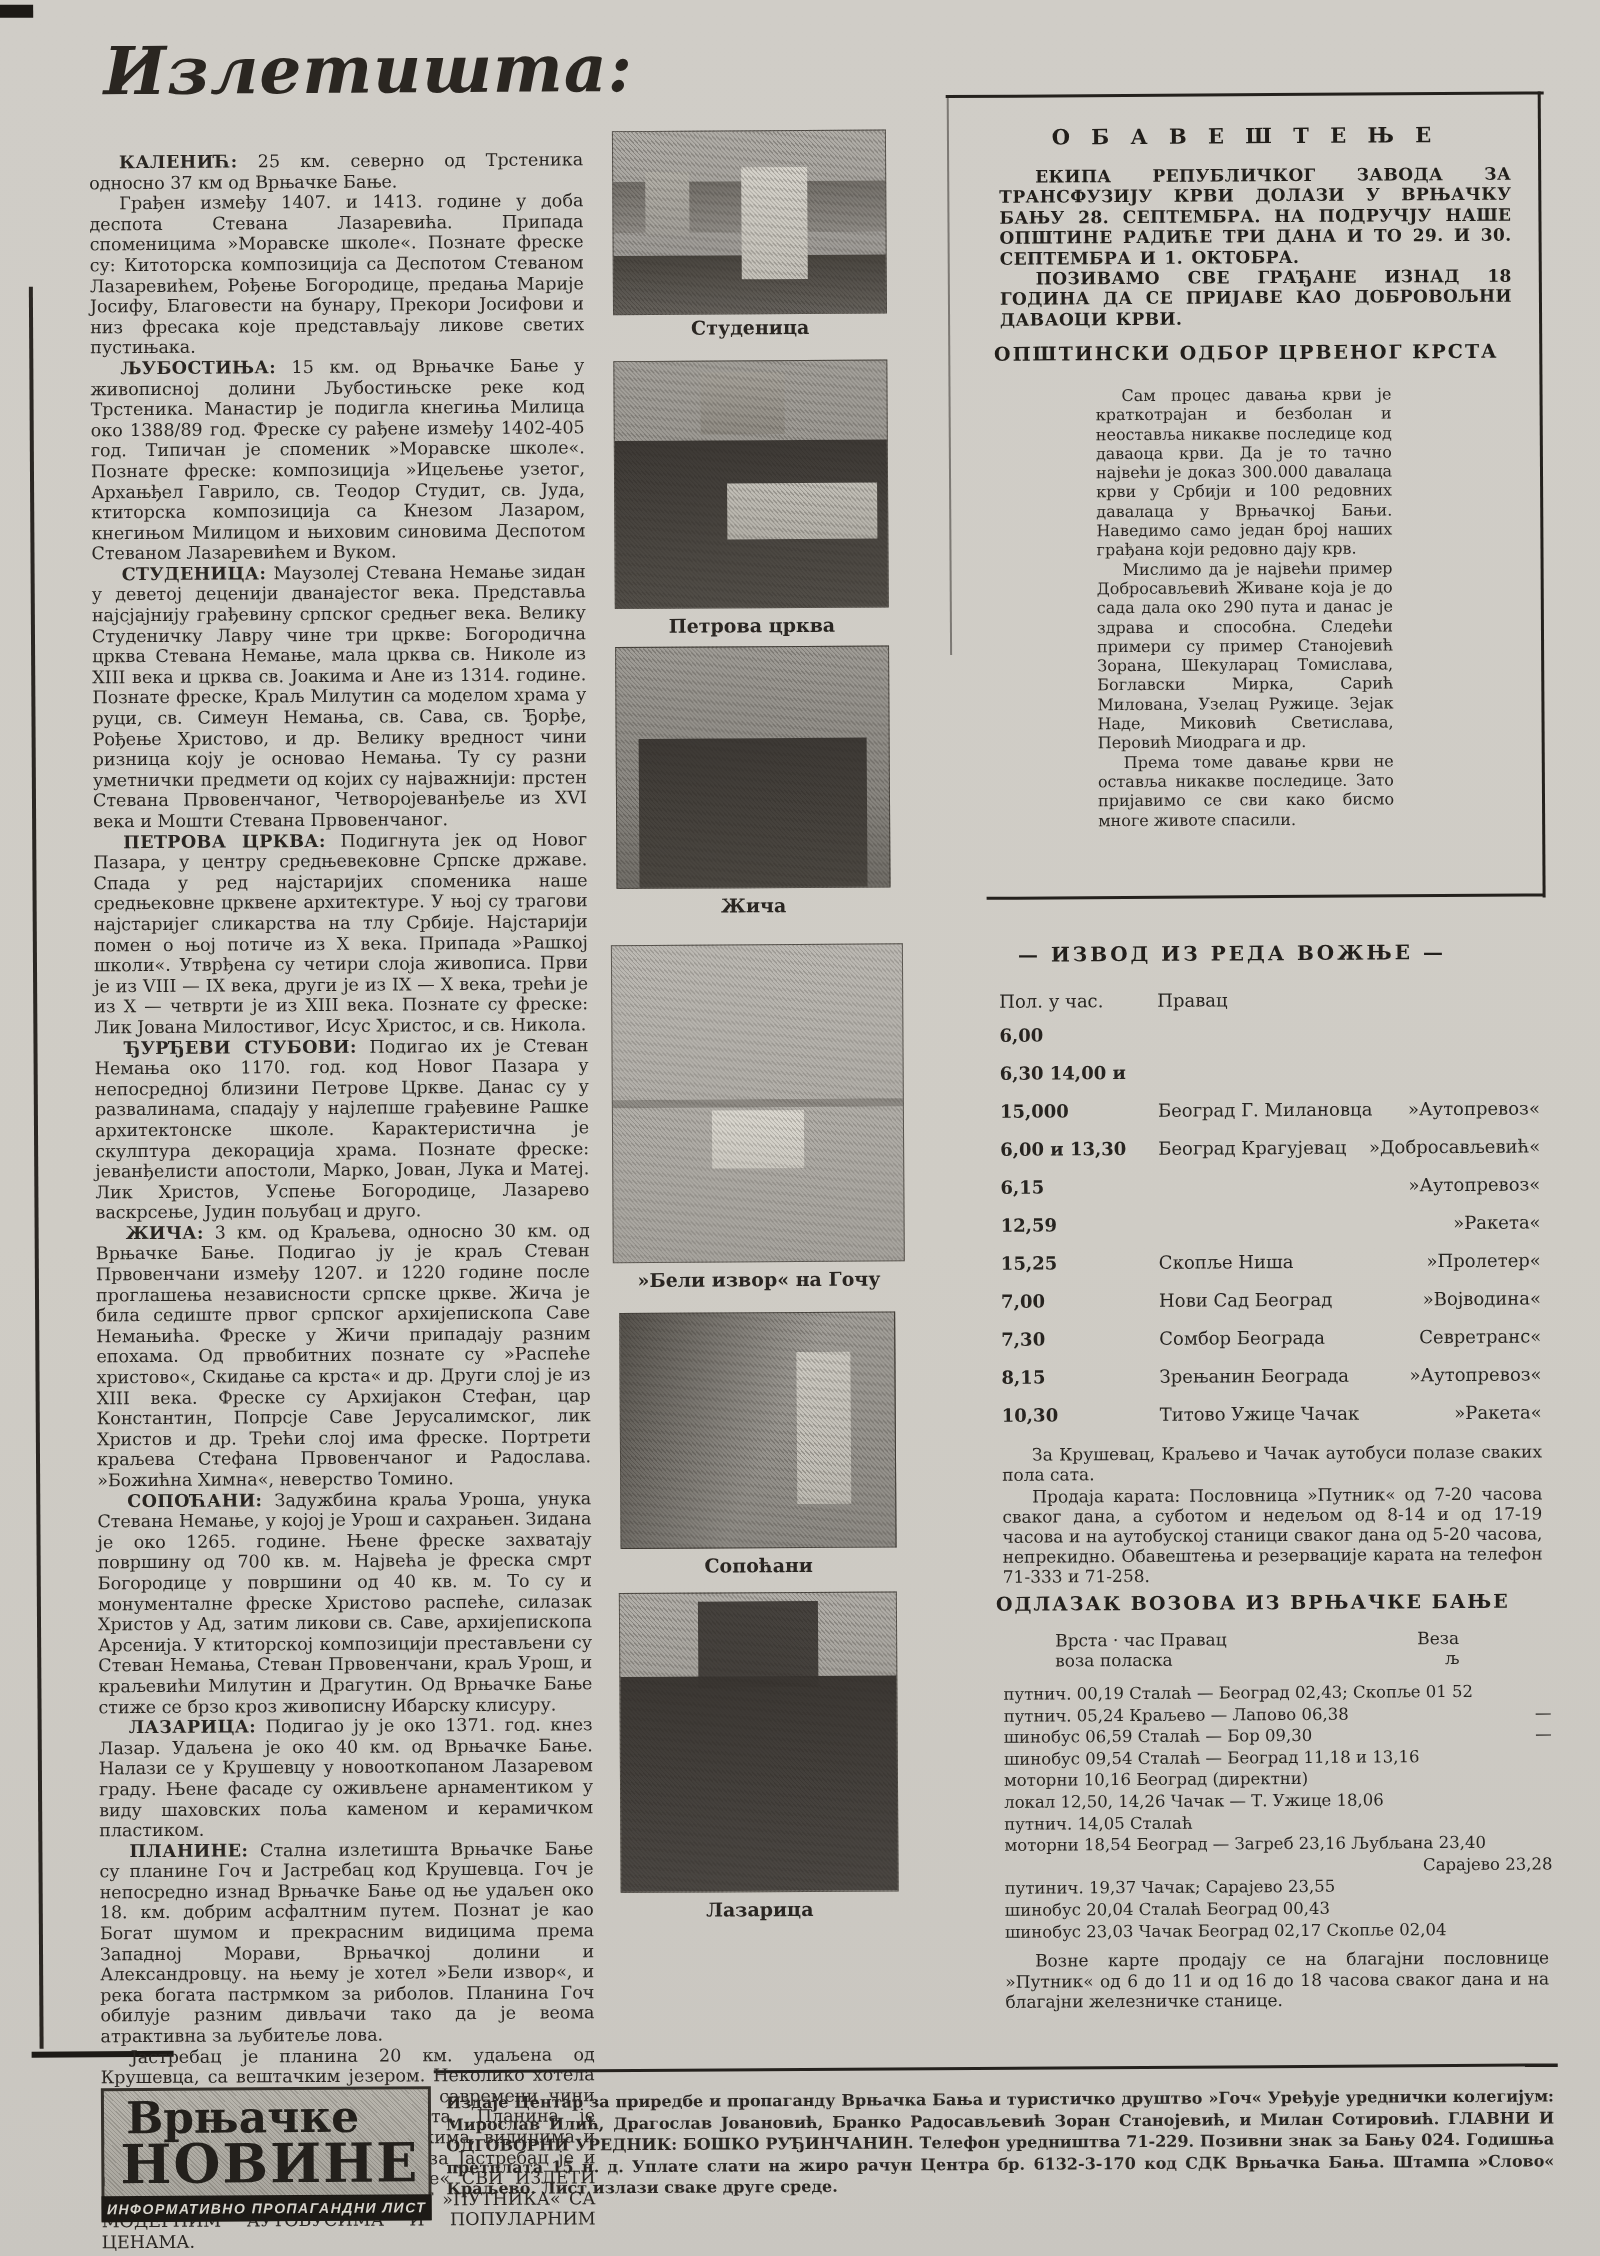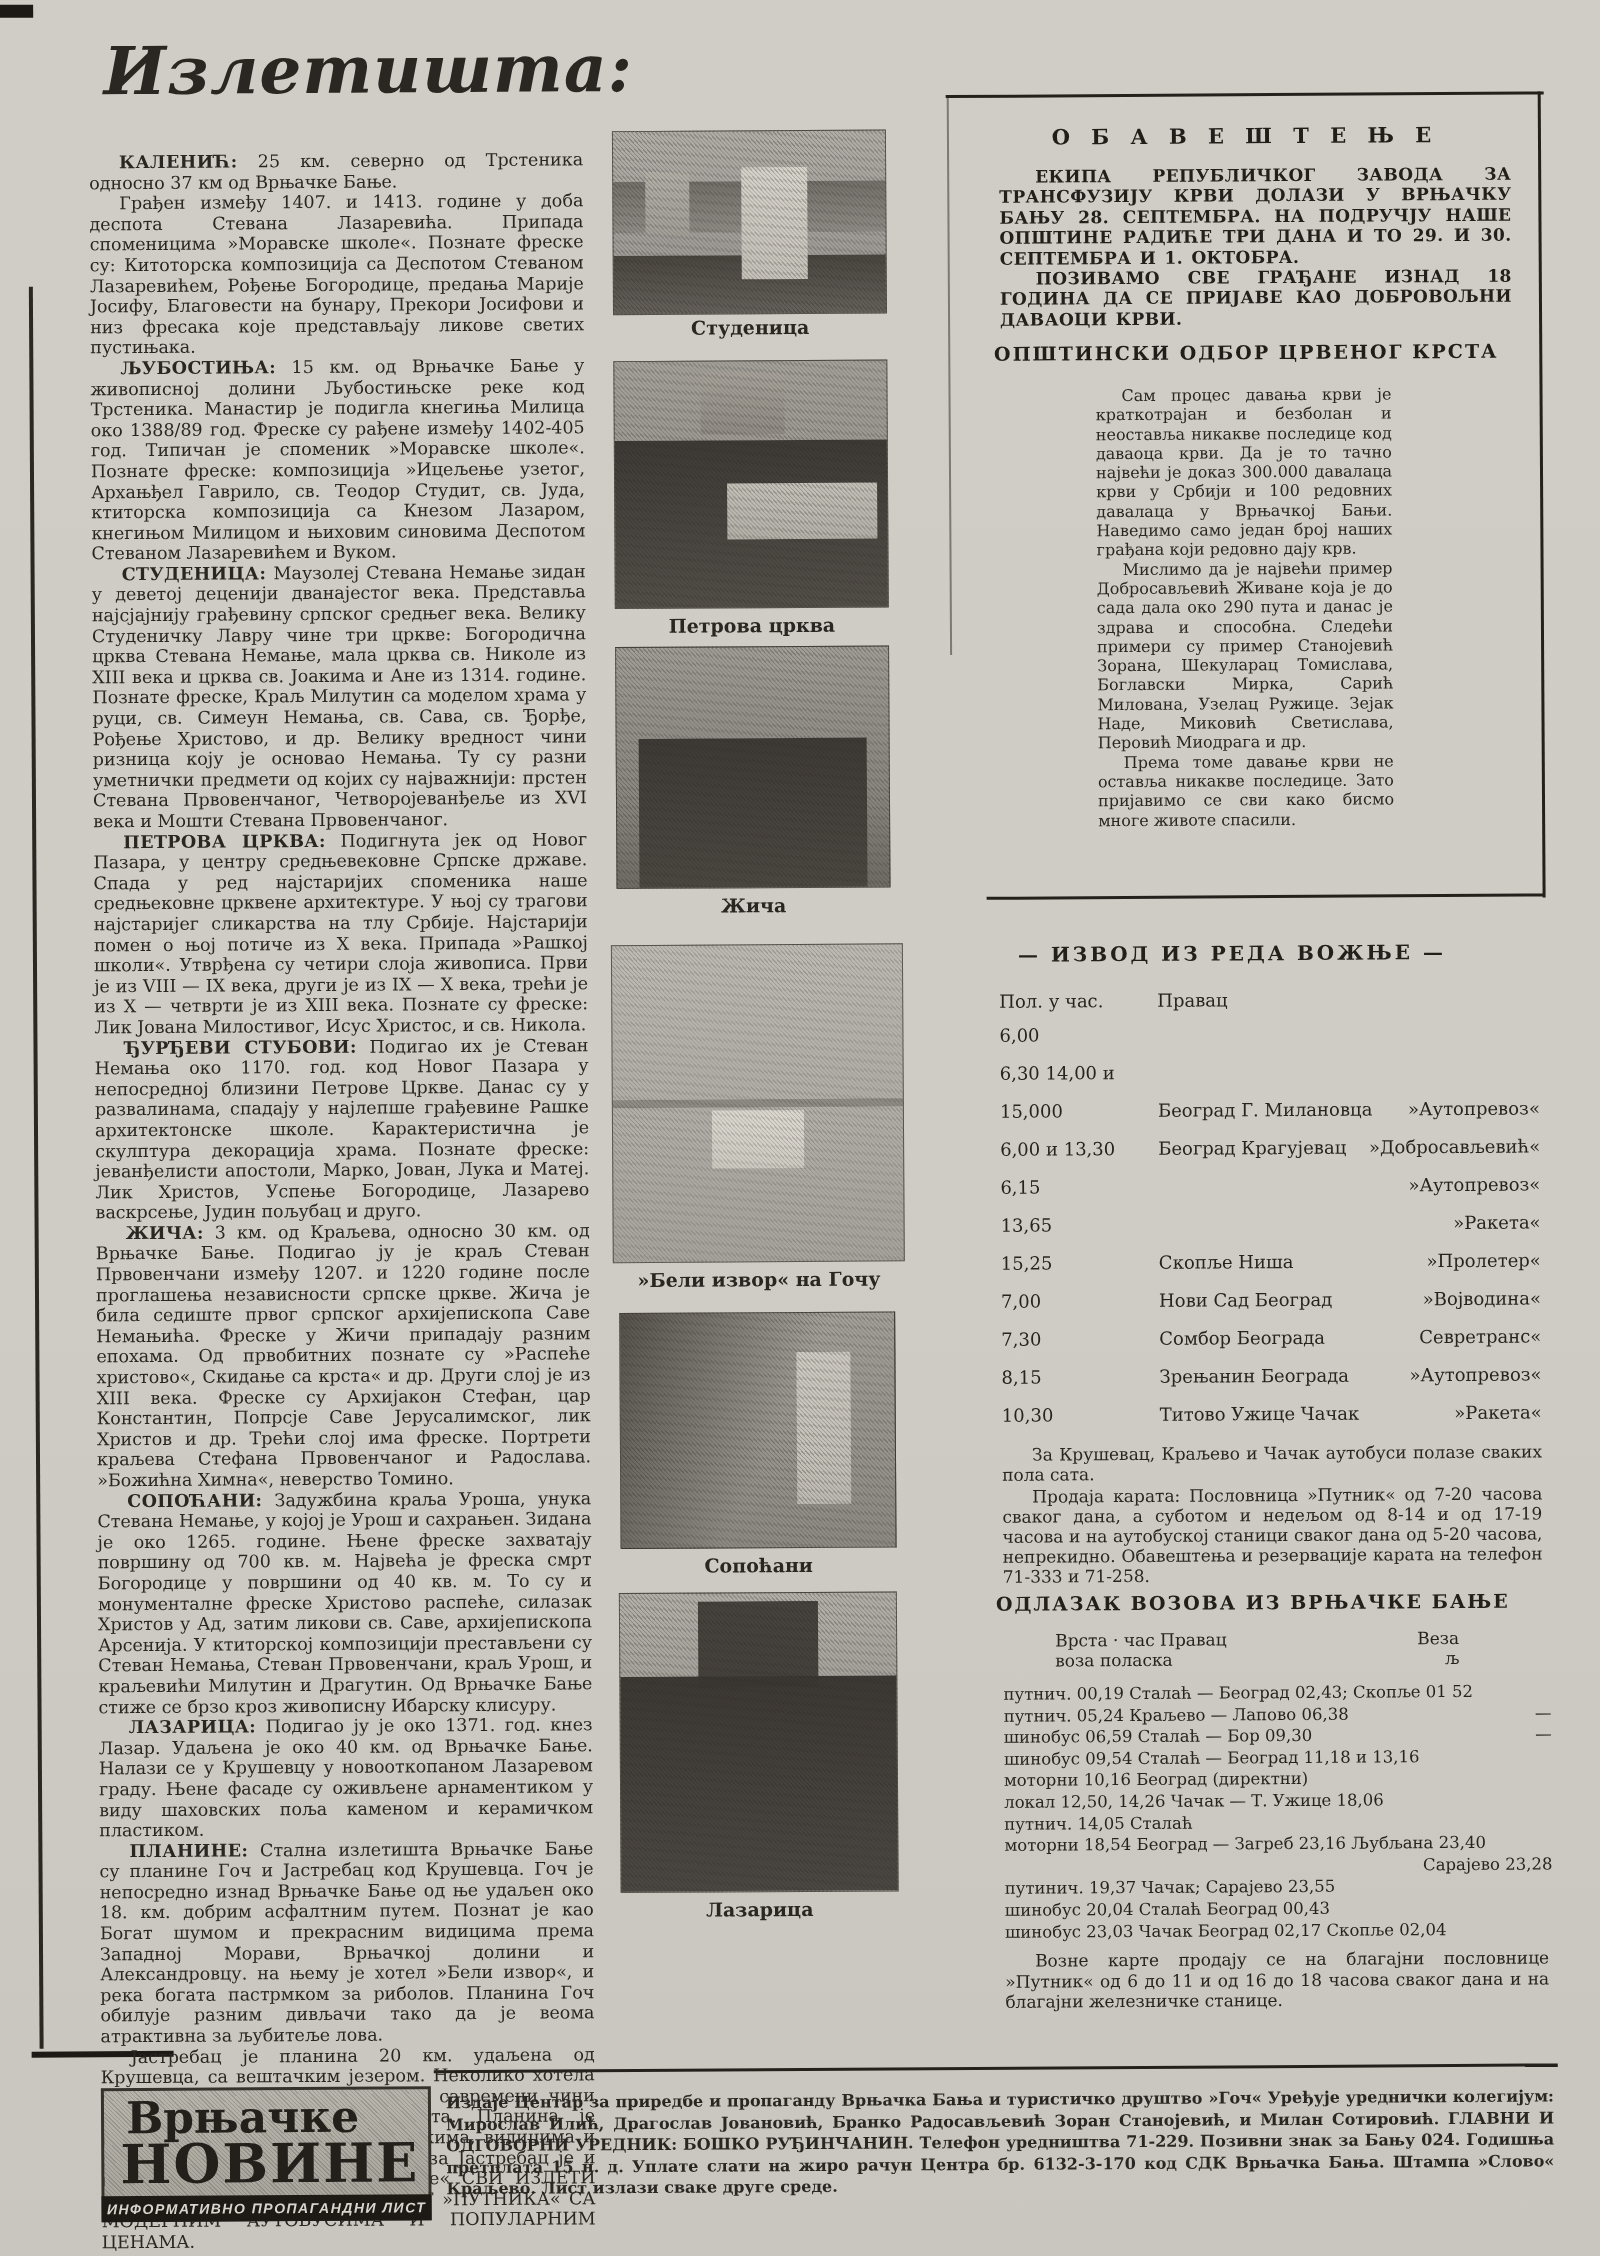--- a/index.html
+++ b/index.html
@@ -95,21 +95,21 @@
     font-size:19px;font-weight:bold;letter-spacing:2px;color:#211e1a;}
   .rc-body{position:absolute;left:1100px;top:388px;width:296px;}
   .rc-body p{margin:0;font-size:16px;line-height:19.3px;text-align:justify;text-indent:26px;color:#2a2622;}
 
   .tt-title{position:absolute;left:990px;top:944px;width:486px;text-align:center;
     font-size:20px;font-weight:bold;letter-spacing:3px;color:#23201c;}
   .tt-head{position:absolute;left:1000px;top:992px;width:360px;display:flex;font-size:18px;}
   .tt-head .c1{width:158px;}
   .tt-rows{position:absolute;left:1000px;top:1026px;width:540px;}
   .tt-row{display:flex;height:38px;font-size:18px;}
-  .tt-time{width:158px;flex-shrink:0;}
+  .tt-time{width:158px;flex-shrink:0;font-weight:bold;}
   .tt-dir{flex:1;}
   .tt-op{text-align:left;white-space:nowrap;}
   .tt-note{position:absolute;font-size:17px;line-height:20px;text-align:justify;color:#2a2622;}
   .tt-note p{margin:0;text-indent:30px;}
   .n1{left:1000px;top:1446px;width:540px;}
   .n2{left:1000px;top:1488px;width:540px;}
 
   .tr-title{position:absolute;left:990px;top:1594px;width:520px;text-align:center;
     font-size:19px;font-weight:bold;letter-spacing:2px;color:#23201c;}
   .tr-head{position:absolute;left:1052px;top:1632px;width:404px;font-size:17px;}
@@ -218,21 +218,21 @@
           <span class="tt-time">6,00  и  13,30</span>
           <span class="tt-dir">Београд  Крагујевац</span>
           <span class="tt-op">»Добросављевић«</span>
         </div>
     <div class="tt-row">
           <span class="tt-time">6,15</span>
           <span class="tt-dir"></span>
           <span class="tt-op">»Аутопревоз«</span>
         </div>
     <div class="tt-row">
-          <span class="tt-time">13,65</span>
+          <span class="tt-time">12,59</span>
           <span class="tt-dir"></span>
           <span class="tt-op">»Ракета«</span>
         </div>
     <div class="tt-row">
           <span class="tt-time">15,25</span>
           <span class="tt-dir">Скопље  Ниша</span>
           <span class="tt-op">»Пролетер«</span>
         </div>
     <div class="tt-row">
           <span class="tt-time">7,00</span>

